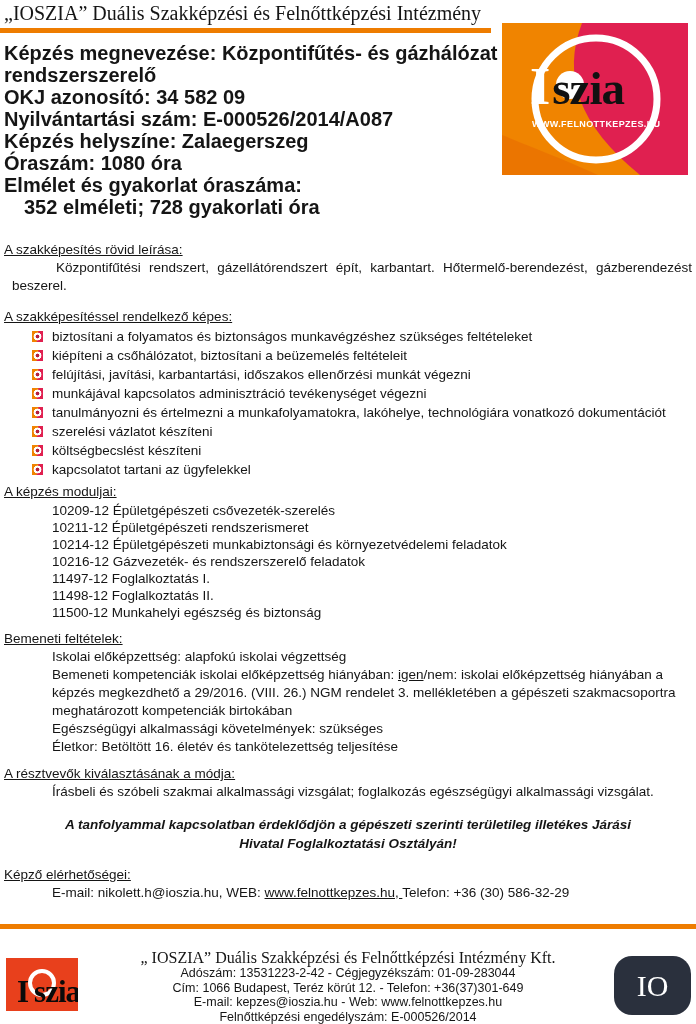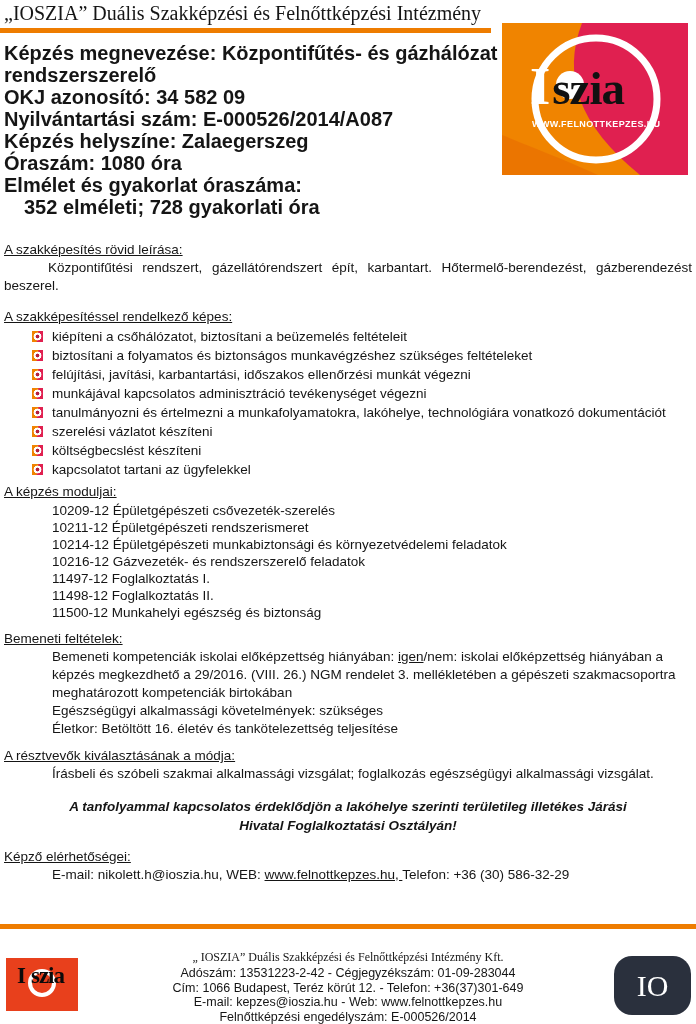--- a/index.html
+++ b/index.html
@@ -36,21 +36,21 @@
   
   .course {
     position:absolute; top:42px; left:4px; width:502px;
     font-size:20px; font-weight:bold; line-height:22px;
   }
   .course .indented { padding-left:20px; }
 
   
   .content { position:absolute; top:241px; left:4px; width:688px; font-size:13.5px; line-height:18px; }
   h3.sec { font-size:13.5px; font-weight:normal; text-decoration:underline; line-height:18px; }
-  p.desc { text-align:justify; text-indent:44px; margin:0 0 13px 0; }
+  p.desc { text-align:justify; text-indent:44px; margin:0 0 13px 8px; }
 
   ul.bullets { list-style:none; margin:1px 0 4px 0; }
   ul.bullets li { display:flex; align-items:flex-start; padding-left:28px; line-height:19px; }
   .blt {
     flex:0 0 auto; width:11px; height:11px; margin:4px 9px 0 0;
     background:
       radial-gradient(circle at 50% 50%, #b41f3e 0 1.6px, #ffffff 2.2px 3.6px, rgba(255,255,255,0) 4.2px),
       linear-gradient(100deg, #f08400 47%, #e02050 53%);
   }
 
@@ -67,28 +67,28 @@
     margin:14px auto 13px auto; max-width:600px; line-height:19px;
   }
 
   
   .foot-rule { position:absolute; top:924px; left:0; width:696px; height:5px; background:#ee7c00; }
   .footer { position:absolute; top:940px; left:0; width:696px; height:84px; }
 
   .f-logo-left { position:absolute; left:6px; top:18px; width:72px; height:53px; background:#e8401c; overflow:hidden; }
   .fl-ring { position:absolute; left:22px; top:11px; width:28px; height:28px; border:4px solid #ffffff; border-radius:50%; z-index:1; }
   .fl-text {
-    position:absolute; left:11px; top:5px; z-index:2;
-    font-family:"Liberation Serif", serif; font-weight:bold; font-size:23px; color:#0a0a0a;
+    position:absolute; left:11px; top:16px; z-index:2;
+    font-family:"Liberation Serif", serif; font-weight:bold; font-size:31px; color:#0a0a0a;
     letter-spacing:-1px; white-space:nowrap;
   }
   .fl-text .fl-i { margin-right:6px; }
 
   .f-center { position:absolute; left:95px; right:95px; top:9px; text-align:center; }
-  .f-line1 { font-family:"Liberation Serif", serif; font-size:12px; line-height:17px; }
+  .f-line1 { font-family:"Liberation Serif", serif; font-size:16px; line-height:17px; }
   .f-line { font-size:12.5px; line-height:14.5px; }
 
   .f-logo-right {
     position:absolute; right:5px; top:16px; width:77px; height:59px; background:#2a303d;
     display:flex; align-items:center; justify-content:center;
     font-family:"Liberation Serif", serif; font-size:30px; color:#ffffff;border-radius:18px;
   }
 </style>
 </head>
 <body>
@@ -123,25 +123,25 @@
 
   <div class="content">
 
     <h3 class="sec">A szakképesítés rövid leírása:</h3>
     <p class="desc">Központifűtési rendszert, gázellátórendszert épít, karbantart. Hőtermelő-berendezést, gázberendezést beszerel.</p>
 
     <h3 class="sec">A szakképesítéssel rendelkező képes:</h3>
     <ul class="bullets">
       <li>
           <span class="blt"></span>
+          <span>biztosítani a folyamatos és biztonságos munkavégzéshez szükséges feltételeket</span>
+        </li>
+      <li>
+          <span class="blt"></span>
           <span>kiépíteni a csőhálózatot, biztosítani a beüzemelés feltételeit</span>
-        </li>
-      <li>
-          <span class="blt"></span>
-          <span>biztosítani a folyamatos és biztonságos munkavégzéshez szükséges feltételeket</span>
         </li>
       <li>
           <span class="blt"></span>
           <span>felújítási, javítási, karbantartási, időszakos ellenőrzési munkát végezni</span>
         </li>
       <li>
           <span class="blt"></span>
           <span>munkájával kapcsolatos adminisztráció tevékenységet végezni</span>
         </li>
       <li>
@@ -168,31 +168,32 @@
       <li>10211-12 Épületgépészeti rendszerismeret</li>
       <li>10214-12 Épületgépészeti munkabiztonsági és környezetvédelemi feladatok</li>
       <li>10216-12 Gázvezeték- és rendszerszerelő feladatok</li>
       <li>11497-12 Foglalkoztatás I.</li>
       <li>11498-12 Foglalkoztatás II.</li>
       <li>11500-12 Munkahelyi egészség és biztonság</li>
     </ul>
 
     <h3 class="sec">Bemeneti feltételek:</h3>
     <div class="entry-block">
+      <div class="ind">Iskolai előképzettség: alapfokú iskolai végzettség</div>
       <div class="ind"><span>Bemeneti kompetenciák iskolai előképzettség hiányában: </span><span class="u">igen</span><span>/nem: iskolai előképzettség hiányában a képzés megkezdhető a 29/2016. (VIII. 26.) NGM rendelet 3. mellékletében a gépészeti szakmacsoportra meghatározott kompetenciák birtokában</span></div>
       <div class="ind">Egészségügyi alkalmassági követelmények: szükséges</div>
       <div class="ind">Életkor: Betöltött 16. életév és tankötelezettség teljesítése</div>
     </div>
 
     <h3 class="sec">A résztvevők kiválasztásának a módja:</h3>
     <div class="sel-block">
       <div class="ind">Írásbeli és szóbeli szakmai alkalmassági vizsgálat; foglalkozás egészségügyi alkalmassági vizsgálat.</div>
     </div>
 
-    <div class="notice">A tanfolyammal kapcsolatos érdeklődjön a lakóhelye szerinti területileg illetékes Járási Hivatal Foglalkoztatási Osztályán!</div>
+    <div class="notice">A tanfolyammal kapcsolatban érdeklődjön a gépészeti szerinti területileg illetékes Járási Hivatal Foglalkoztatási Osztályán!</div>
 
     <h3 class="sec">Képző elérhetőségei:</h3>
     <div class="ind"><span>E-mail: nikolett.h@ioszia.hu, WEB: </span><span class="u">www.felnottkepzes.hu, </span><span> Telefon: +36 (30) 586-32-29</span></div>
 
   </div>
 
   <div class="foot-rule"></div>
   <div class="footer">
 
     <div class="f-logo-left">

